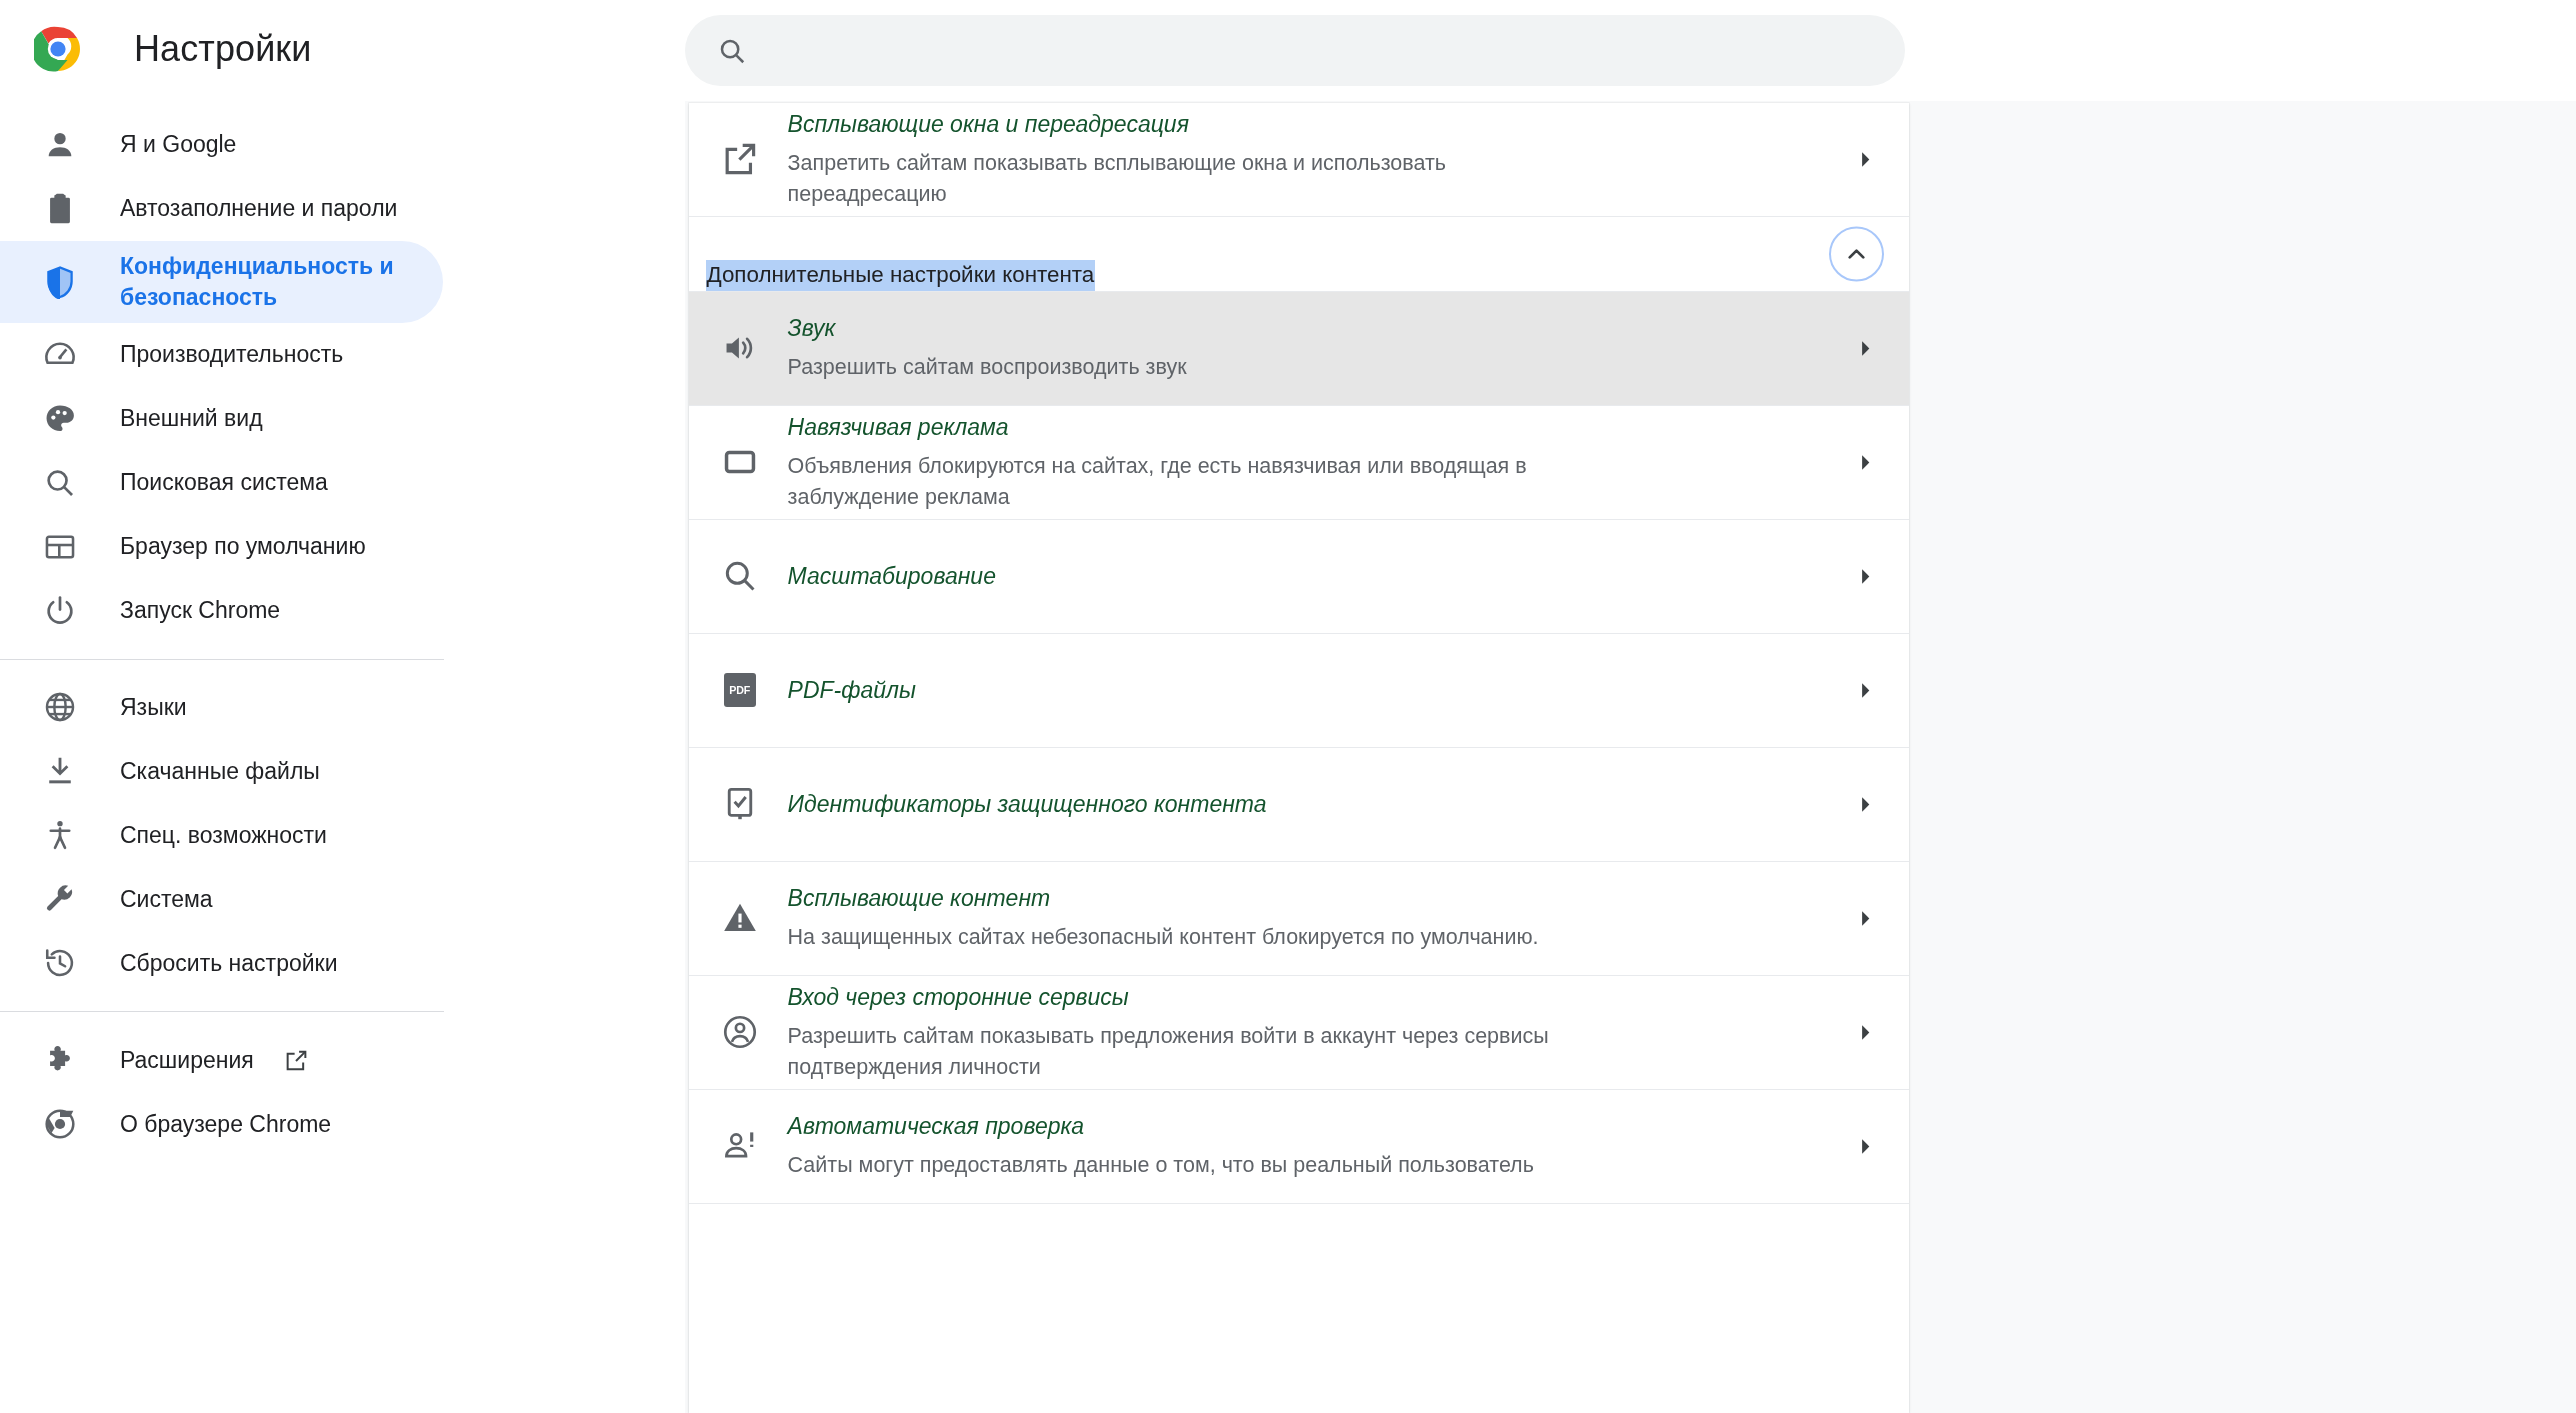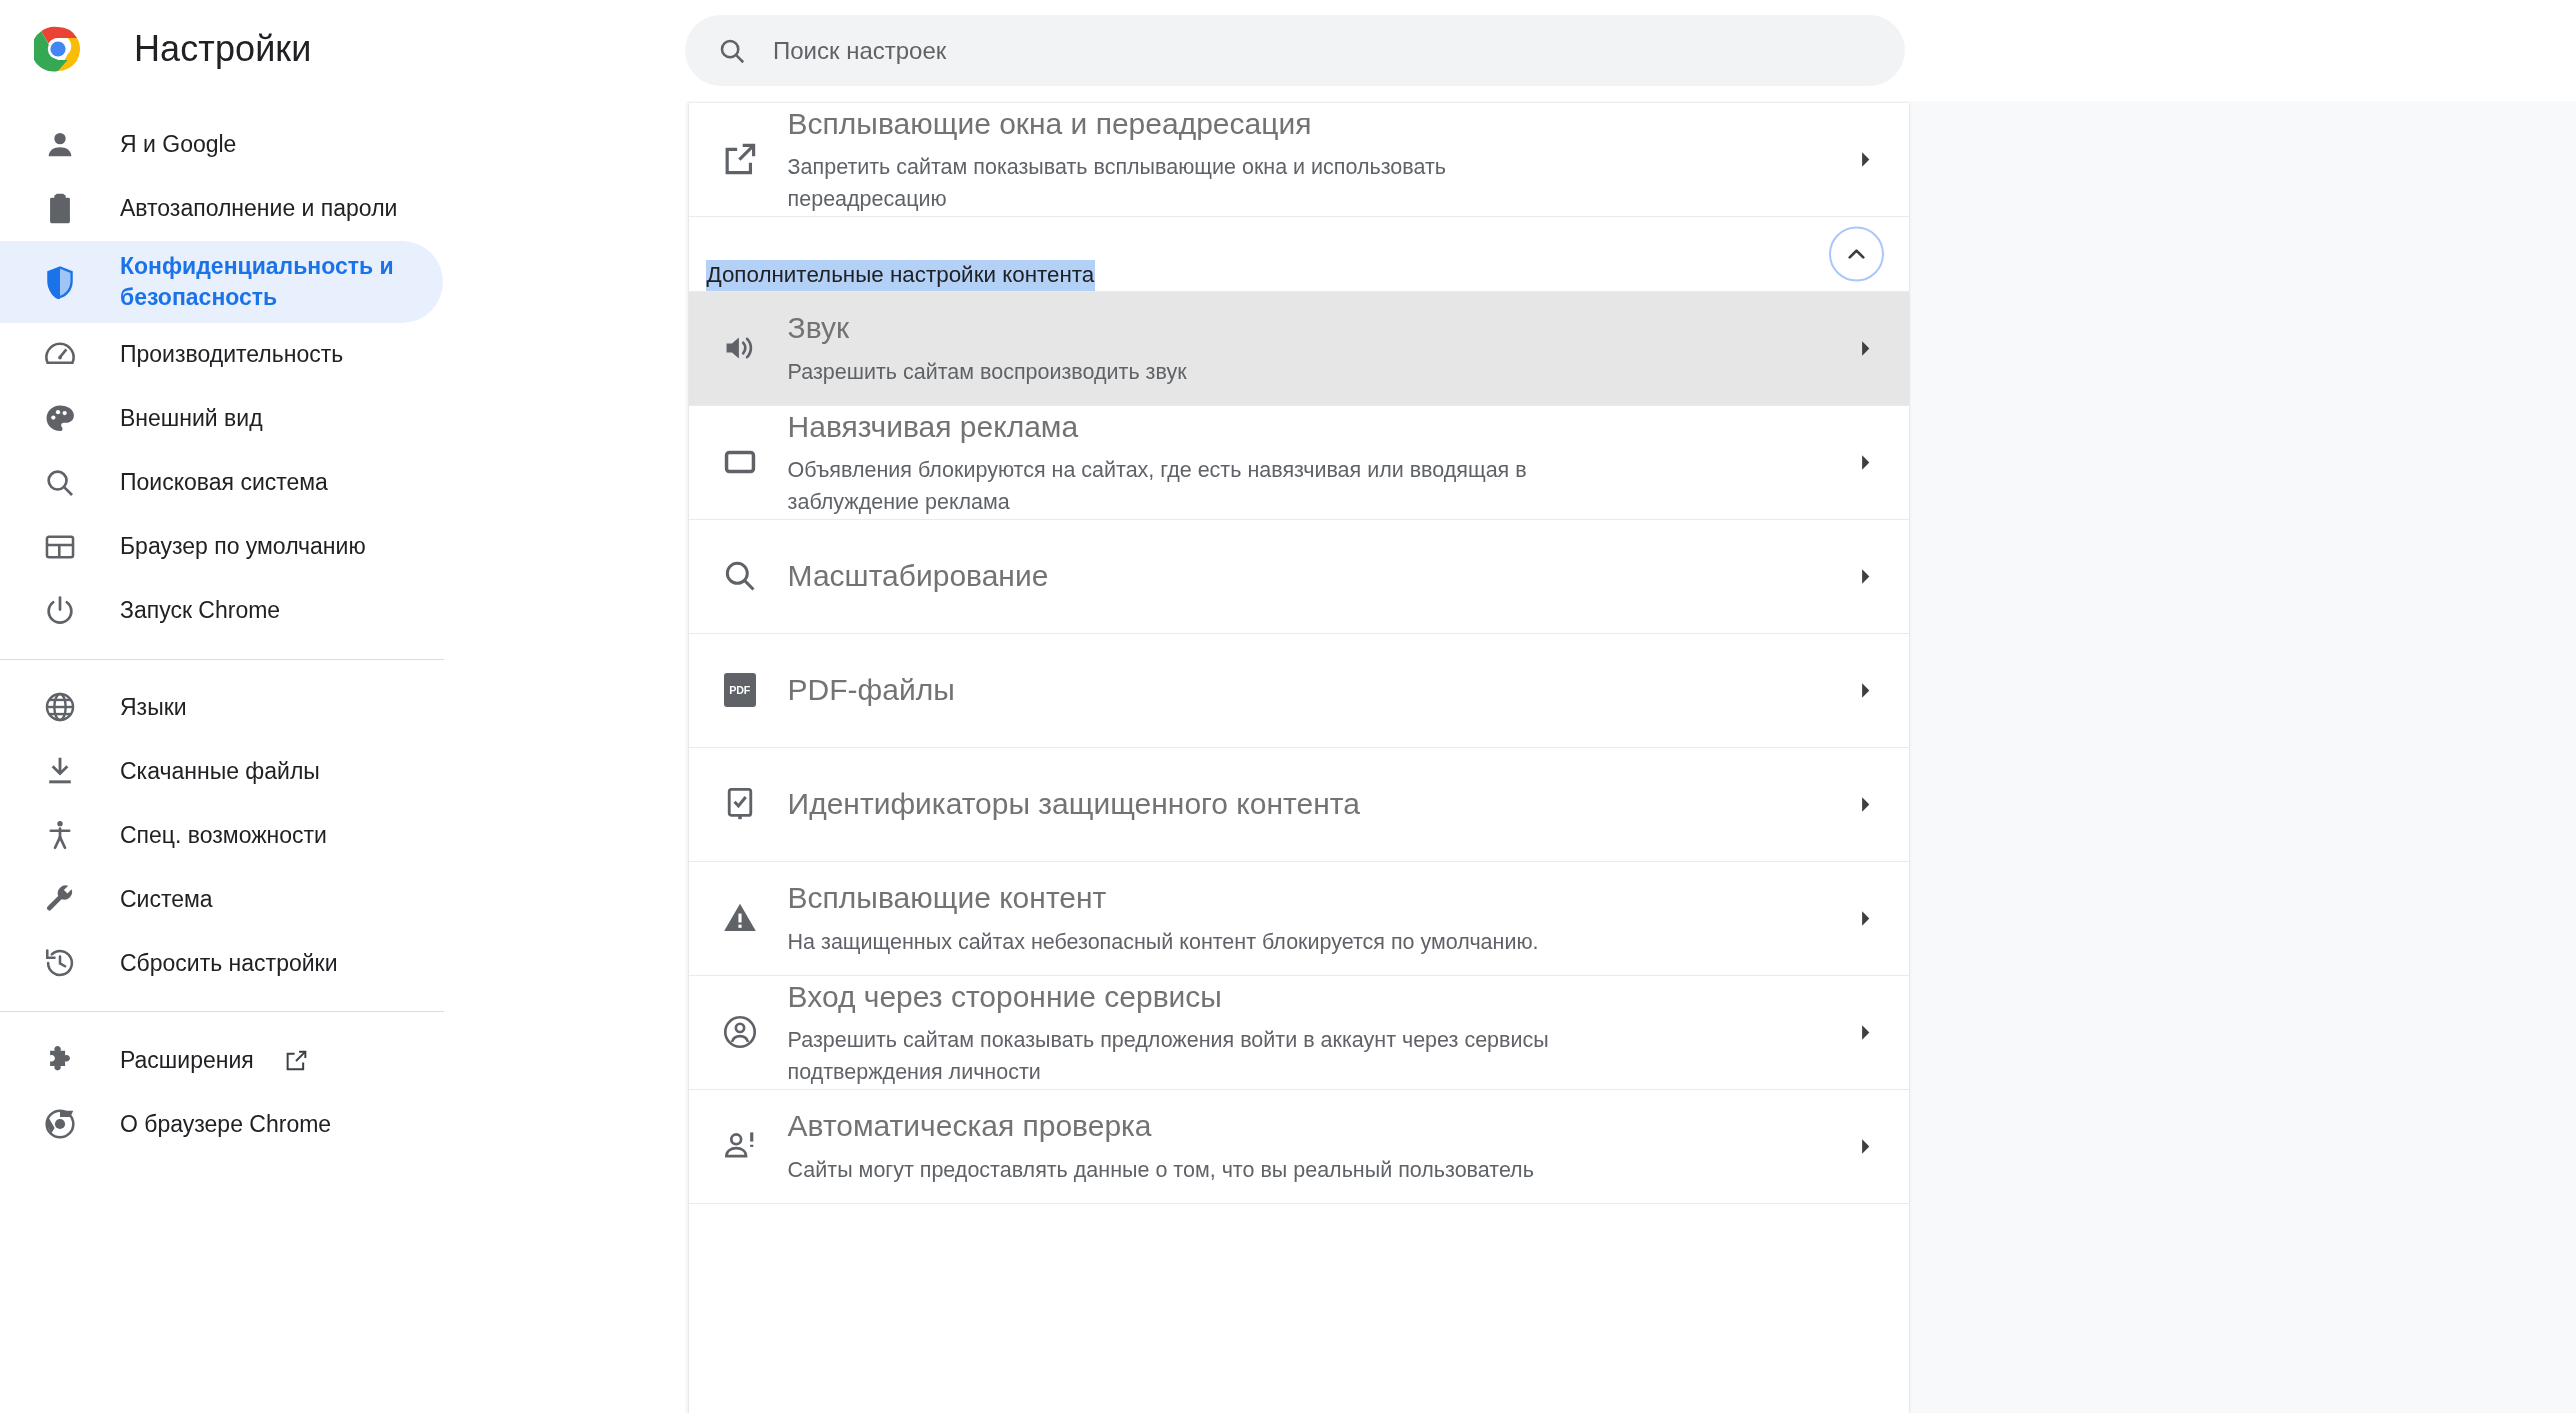--- a/index.html
+++ b/index.html
@@ -122,23 +122,24 @@
   }
   .row.hovered { background: #e6e6e6; }
   .row-icon {
     width: 38px; height: 38px; flex: none;
     display: flex; align-items: center; justify-content: center;
     color: #5f6368;
     margin-right: 0;
   }
   .row-text { flex: 1; margin-left: 29px; padding-right: 23px; }
   .row-title {
-    font-size: 30px;
-    color: #737373;
+    font-size: 23px;
+    color: #14532d;
     line-height: 1.35;
+    font-style: italic;
   }
   .row-sub {
     font-size: 21.5px;
     color: #5f6368;
     line-height: 1.45;
     margin-top: 8px;
     max-width: 805px;
   }
   .row-arrow {
     width: 23px; height: 23px;
@@ -201,21 +202,20 @@
       <circle cx="24" cy="24" r="7.6" fill="#4285f4"></circle>
     </svg>
     <div class="brand-title">Настройки</div>
   </div>
 
   <div class="searchwrap">
     <svg class="search-icon" viewBox="0 0 24 24" fill="none" stroke="#5f6368" stroke-width="2">
       <circle cx="10.5" cy="10.5" r="6.5"></circle>
         <line x1="15.5" y1="15.5" x2="21" y2="21"></line>
     </svg>
-    <input class="search-input" type="text" placeholder="Поиск настроек" style="">
   </div>
 </div>
 
 <div class="sidebar">
 
   <div>
 
     <div class="nav-item">
       <span class="nav-icon">
         <svg viewBox="0 0 24 24" fill="currentColor">

